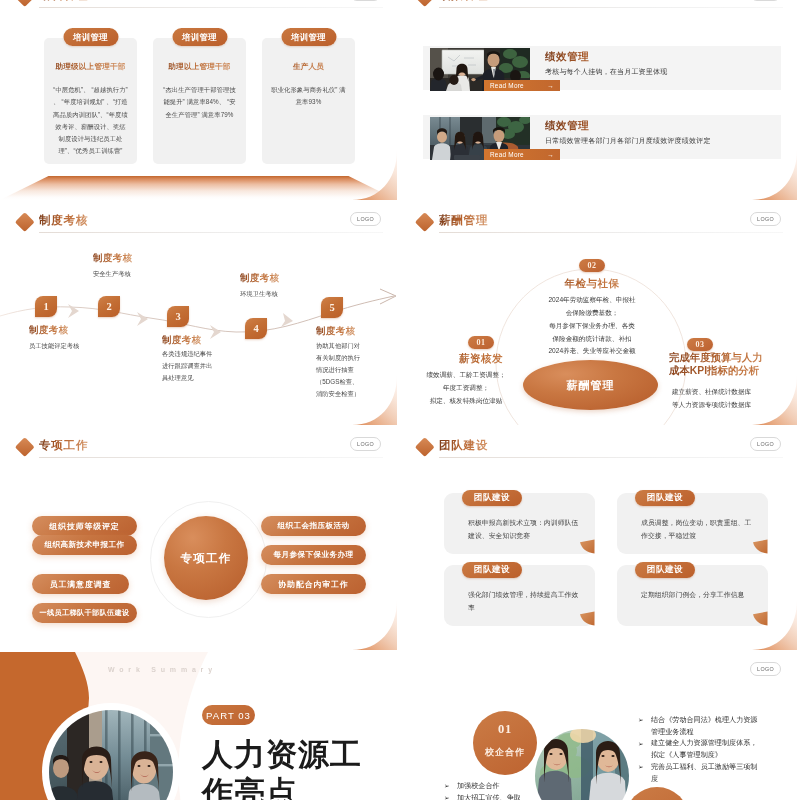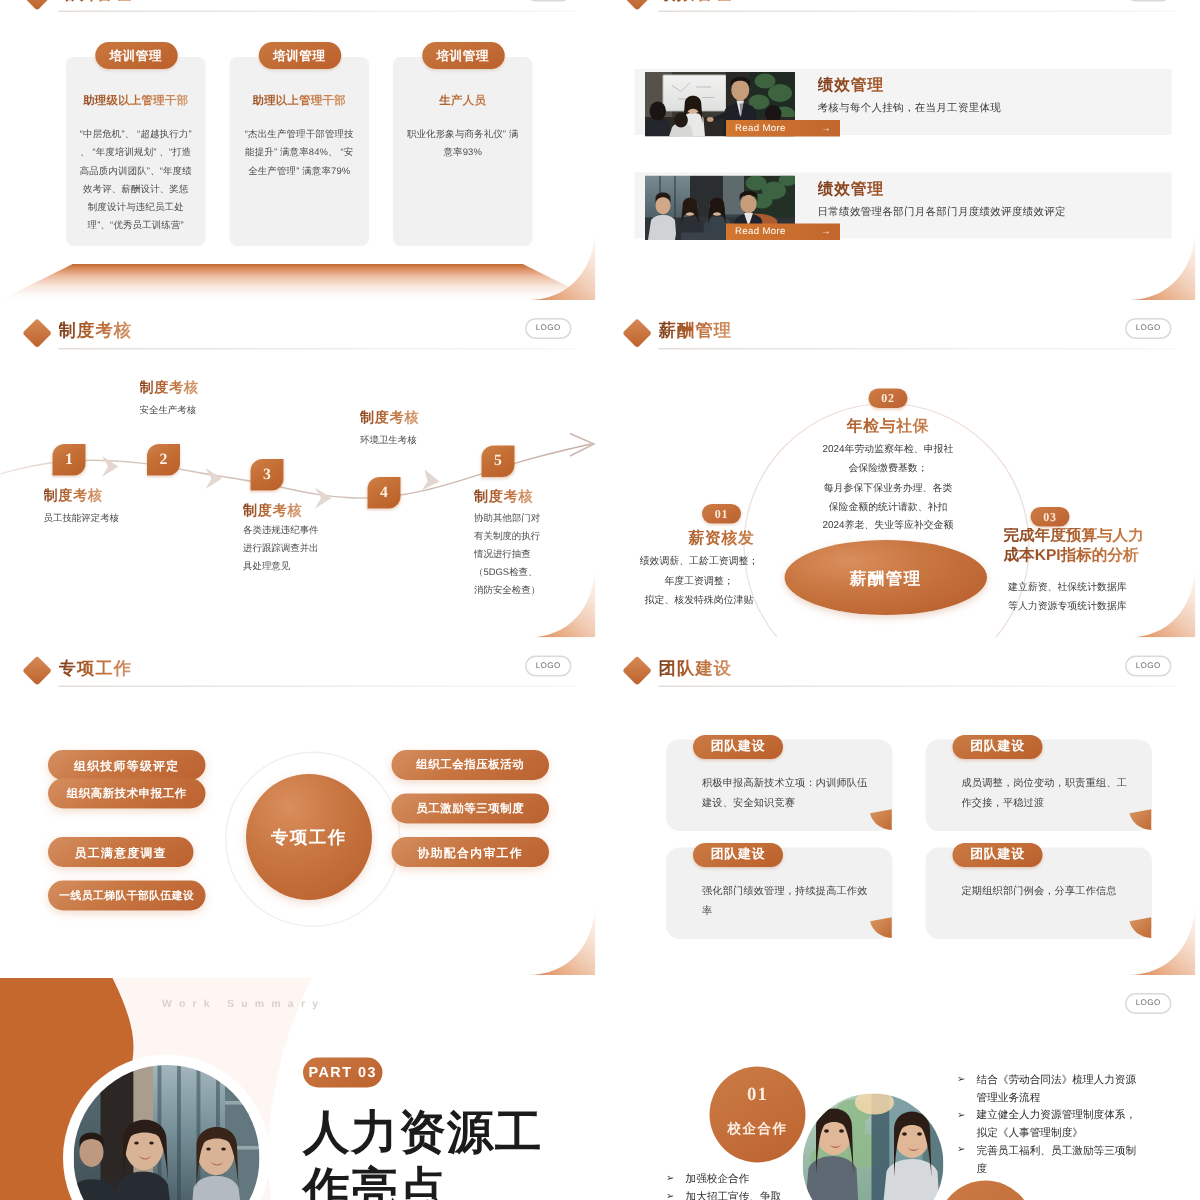--- a/index.html
+++ b/index.html
@@ -90,21 +90,21 @@
   
   .s5ring{position:absolute;left:150px;top:74px;width:115px;height:115px;border-radius:50%;
      border:1px solid #f0f0f0;}
   .s5core{position:absolute;left:164px;top:89px;width:84px;height:84px;border-radius:50%;
      background:radial-gradient(circle at 34% 26%,#d98e5c 0%,#c97742 40%,#bd6633 78%,#b25a2b 100%);
      display:flex;align-items:center;justify-content:center;color:#fff;font-size:11.5px;
      font-weight:700;letter-spacing:1.2px;box-shadow:0 2px 6px rgba(180,95,45,.22);}
   .s5pill{position:absolute;height:20px;border-radius:10px;color:#fff;font-size:7.9px;font-weight:700;
      letter-spacing:.9px;display:flex;align-items:center;justify-content:center;white-space:nowrap;overflow:hidden;
      background:linear-gradient(145deg,#d58e5f 0%,#c77541 45%,#bb6130 100%);
-     box-shadow:0 2px 6px rgba(215,140,85,.30);}
+     box-shadow:0 2px 6px rgba(215,140,85,.30);margin-top:16px;}
 
   
   .s6card{position:absolute;width:151px;height:61px;background:#f1f1f1;border-radius:9px;}
   .s6fold{position:absolute;right:0px;bottom:0px;width:17px;height:15px;overflow:visible;}
   .s6fold svg{display:block;width:17px;height:15px;overflow:visible;}
   .s6badge{position:absolute;left:18px;top:-3px;width:60px;height:16px;border-radius:8px;color:#fff;
      font-size:8.6px;font-weight:700;letter-spacing:.5px;display:flex;align-items:center;justify-content:center;
      background:linear-gradient(155deg,#cb7b44,#bb5f2b);box-shadow:0 1px 2px rgba(175,95,45,.28);}
   .s6body{position:absolute;left:24px;right:14px;top:24px;font-size:6.8px;line-height:1.85;
      color:#3f3f3f;letter-spacing:.1px;}
@@ -112,21 +112,21 @@
   
   .s7bg{position:absolute;left:0;top:0;}
   .s7ring{position:absolute;left:42px;top:51px;width:138px;height:138px;border-radius:50%;
      background:#fff;}
   .s7photo{position:absolute;left:49px;top:58px;width:124px;height:124px;border-radius:50%;
      overflow:hidden;}
   .s7photo svg{display:block;width:124px;height:124px;filter:blur(0.35px) saturate(0.92);}
   .s7eyebrow{position:absolute;left:108px;top:14px;font-size:7px;letter-spacing:4.8px;
      color:#dbd2cd;font-weight:600;}
   .s7part{position:absolute;left:202px;top:53px;width:53px;height:20px;border-radius:10px;
-     background:linear-gradient(150deg,#ca7740,#bd6330);color:#fff;font-size:9.6px;font-weight:700;
+     background:linear-gradient(150deg,#ca7740,#bd6330);color:#fff;font-size:9.6px;font-weight:400;
      letter-spacing:1px;display:flex;align-items:center;justify-content:center;}
   .s7title{position:absolute;left:202px;top:84px;width:184px;font-size:31px;font-weight:700;
      line-height:1.22;letter-spacing:1px;color:#1b1b1b;}
 
   
   .s8c{position:absolute;width:64px;height:64px;border-radius:50%;
      background:linear-gradient(150deg,#cb7c46,#bd6330);color:#fdeee2;text-align:center;}
   .s8cn{position:absolute;left:0;right:0;top:11px;font-size:12.5px;font-weight:600;letter-spacing:.8px;
      font-family:"Liberation Serif",serif;}
   .s8cl{position:absolute;left:0;right:0;top:35px;font-size:9px;font-weight:700;letter-spacing:1px;}
@@ -440,21 +440,21 @@
     <span class="hrule"></span>
   </div>
   <div class="logo">LOGO</div>
   <div class="s5ring"></div>
   <div class="s5core">专项工作</div>
   <div class="s5pill" style="left:32px;top:73px;width:105px">组织技师等级评定</div>
   <div class="s5pill" style="left:32px;top:92px;width:105px;font-size:7.6px;letter-spacing:.4px">组织高新技术申报工作</div>
   <div class="s5pill" style="left:32px;top:131px;width:97px">员工满意度调查</div>
   <div class="s5pill" style="left:32px;top:160px;width:105px;font-size:7.2px;letter-spacing:.3px">一线员工梯队干部队伍建设</div>
   <div class="s5pill" style="left:261px;top:73px;width:105px;font-size:7.6px;letter-spacing:.4px">组织工会指压板活动</div>
-  <div class="s5pill" style="left:261px;top:102px;width:105px;font-size:7.6px;letter-spacing:.4px">员工激励等三项制度</div>
+  <div class="s5pill" style="left:261px;top:102px;width:105px;font-size:7.6px;letter-spacing:.4px">每月参保下保业务办理</div>
   <div class="s5pill" style="left:261px;top:131px;width:105px">协助配合内审工作</div>
   <div class="curl">
         <svg viewBox="0 0 50 50">
           <path d="M50 0 L50 50 L5 50 C32 50 50 30 50 0 Z" fill="url(#cg)"></path>
         </svg>
       </div>
 </section>
 
 <section class="slide r2 c1">
   <div class="hdr">

